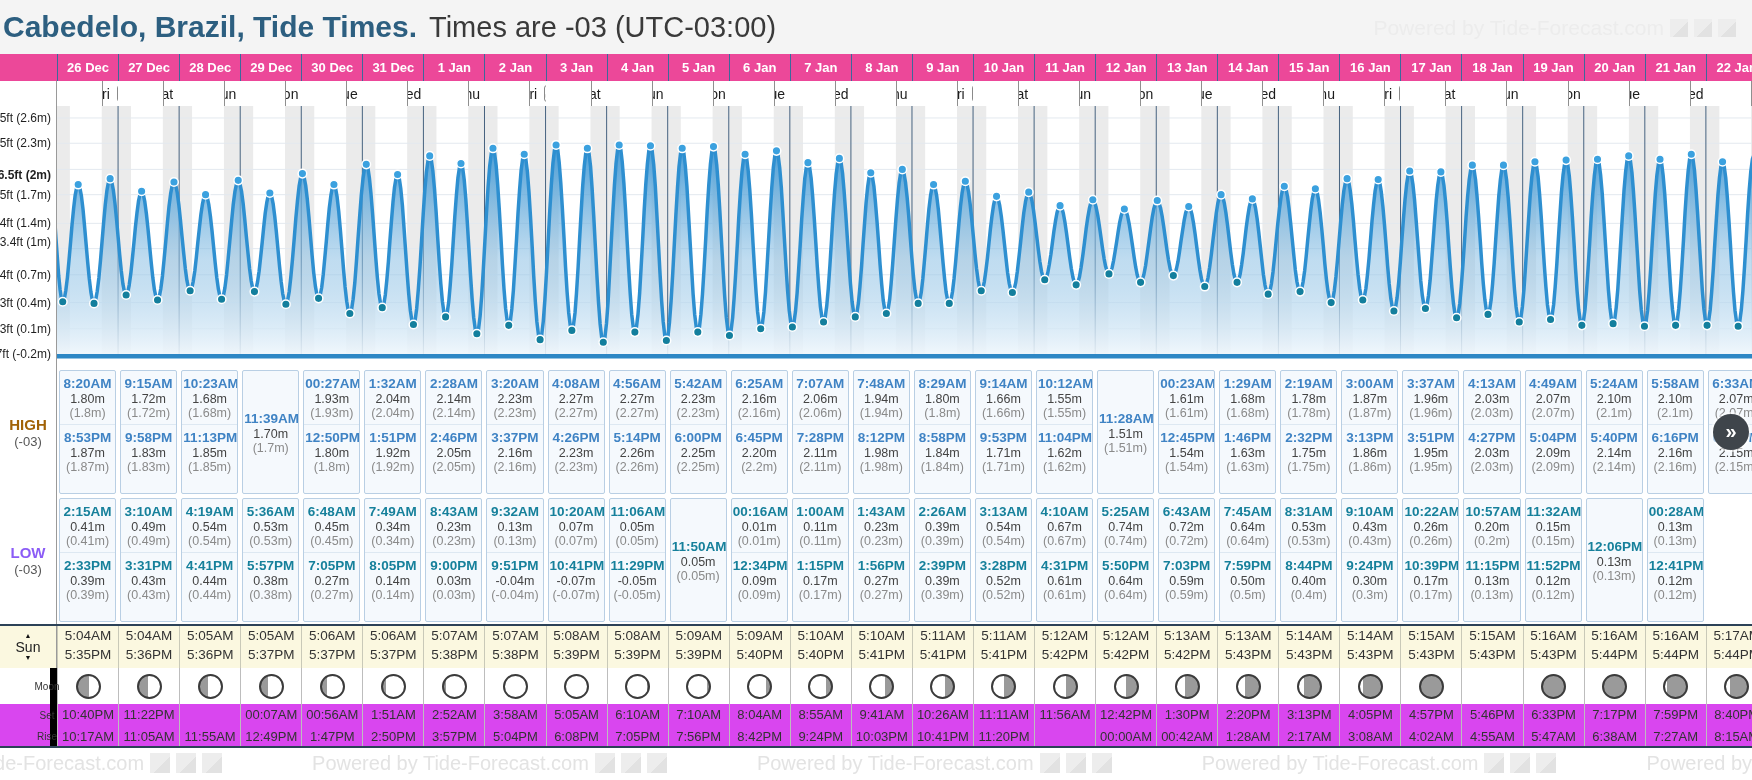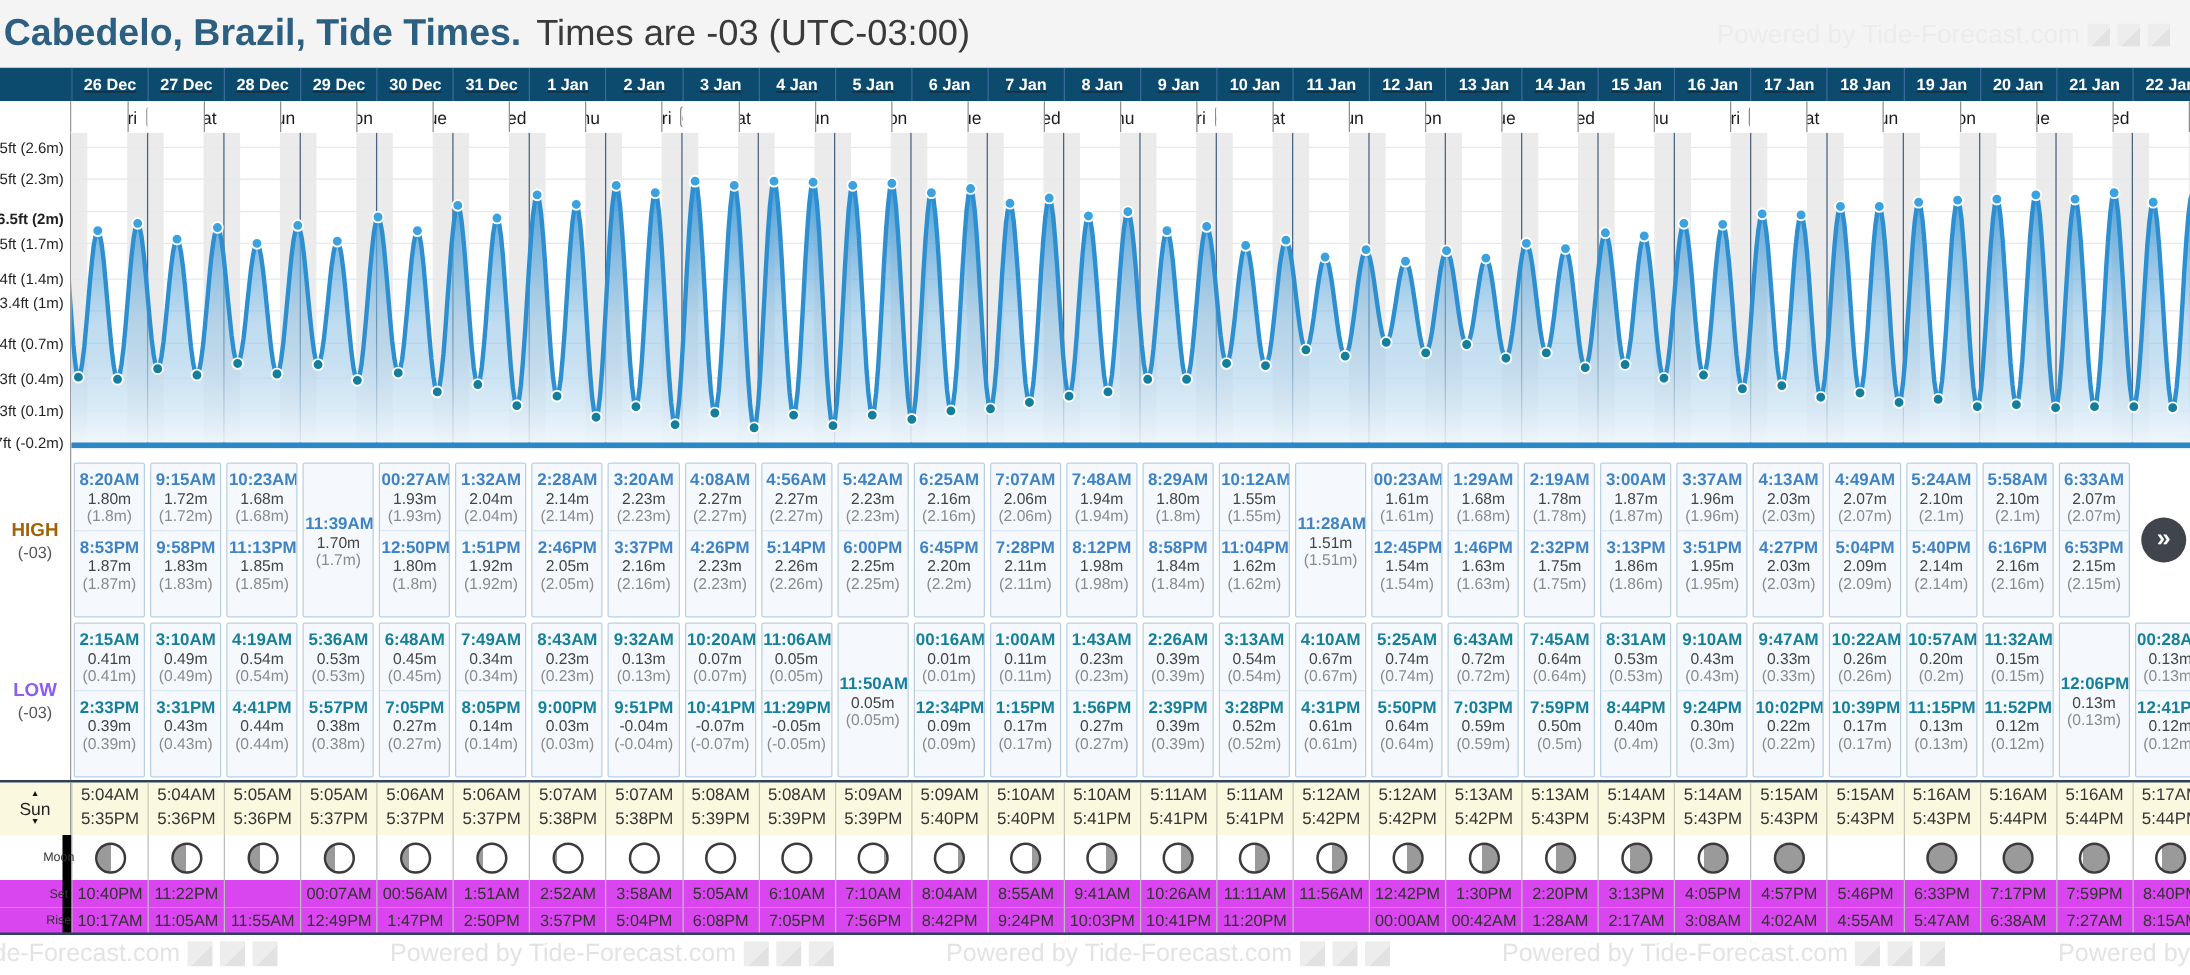--- a/index.html
+++ b/index.html
@@ -11,21 +11,21 @@
   .hdr .title{font-size:30px;font-weight:700;color:#2d5f80;}
   .hdr .subtitle{font-size:29px;font-weight:400;color:#3a3a3a;margin-left:12px;}
   .hdr-wm{position:absolute;right:16px;top:16px;display:flex;align-items:center;gap:6px;
           font-size:21px;color:#ececec;font-weight:400;}
   .wm-ico{display:inline-block;width:18px;height:18px;background:linear-gradient(135deg,#ededed 58%,#e2e2e2 58%);}
   
   .row{display:flex;width:1752px;}
   .gut{width:57px;flex:0 0 57px;position:relative;}
   .cells{width:1695px;flex:0 0 1695px;overflow:hidden;display:grid;grid-template-columns:repeat(28,61.07px);}
   
-  .row-date{height:27px;background:#0c4a6e;text-decoration:underline;}
+  .row-date{height:27px;background:#ec4899;}
   .date-cell{border-left:1px solid #3a6a9b;color:#fff;font-size:13px;font-weight:700;
              text-align:center;line-height:27px;white-space:nowrap;overflow:hidden;}
   
   .row-day{height:25px;background:#fff;}
   .row-day .gut{border-right:1px solid #9a9a9a;}
   .day-cell{border-left:1px solid #8f8f8f;display:flex;align-items:center;justify-content:center;
             font-size:14px;color:#1c1c1c;white-space:nowrap;overflow:hidden;margin-left:45px;}
   .expand{display:inline-block;width:20px;height:17px;border:1px solid #8a8a8a;border-radius:3px;
           margin-left:7px;font-size:11px;line-height:15px;text-align:center;color:#333;background:#fff;}
   
@@ -646,20 +646,32 @@
             <div class="ta">(1.8m)</div>
           </div>
           <div class="tide-entry">
             <div class="tt high">8:58PM</div>
             <div class="th">1.84m</div>
             <div class="ta">(1.84m)</div>
           </div>
         </div>
         <div class="cell tide-cell high">
           <div class="tide-entry">
+            <div class="tt high">9:14AM</div>
+            <div class="th">1.66m</div>
+            <div class="ta">(1.66m)</div>
+          </div>
+          <div class="tide-entry">
+            <div class="tt high">9:53PM</div>
+            <div class="th">1.71m</div>
+            <div class="ta">(1.71m)</div>
+          </div>
+        </div>
+        <div class="cell tide-cell high">
+          <div class="tide-entry">
             <div class="tt high">10:12AM</div>
             <div class="th">1.55m</div>
             <div class="ta">(1.55m)</div>
           </div>
           <div class="tide-entry">
             <div class="tt high">11:04PM</div>
             <div class="th">1.62m</div>
             <div class="ta">(1.62m)</div>
           </div>
         </div>
@@ -1049,32 +1061,20 @@
         <div class="cell tide-cell low">
           <div class="tide-entry">
             <div class="tt low">9:10AM</div>
             <div class="th">0.43m</div>
             <div class="ta">(0.43m)</div>
           </div>
           <div class="tide-entry">
             <div class="tt low">9:24PM</div>
             <div class="th">0.30m</div>
             <div class="ta">(0.3m)</div>
-          </div>
-        </div>
-        <div class="cell tide-cell low">
-          <div class="tide-entry">
-            <div class="tt low">9:47AM</div>
-            <div class="th">0.33m</div>
-            <div class="ta">(0.33m)</div>
-          </div>
-          <div class="tide-entry">
-            <div class="tt low">10:02PM</div>
-            <div class="th">0.22m</div>
-            <div class="ta">(0.22m)</div>
           </div>
         </div>
         <div class="cell tide-cell low">
           <div class="tide-entry">
             <div class="tt low">10:22AM</div>
             <div class="th">0.26m</div>
             <div class="ta">(0.26m)</div>
           </div>
           <div class="tide-entry">
             <div class="tt low">10:39PM</div>

